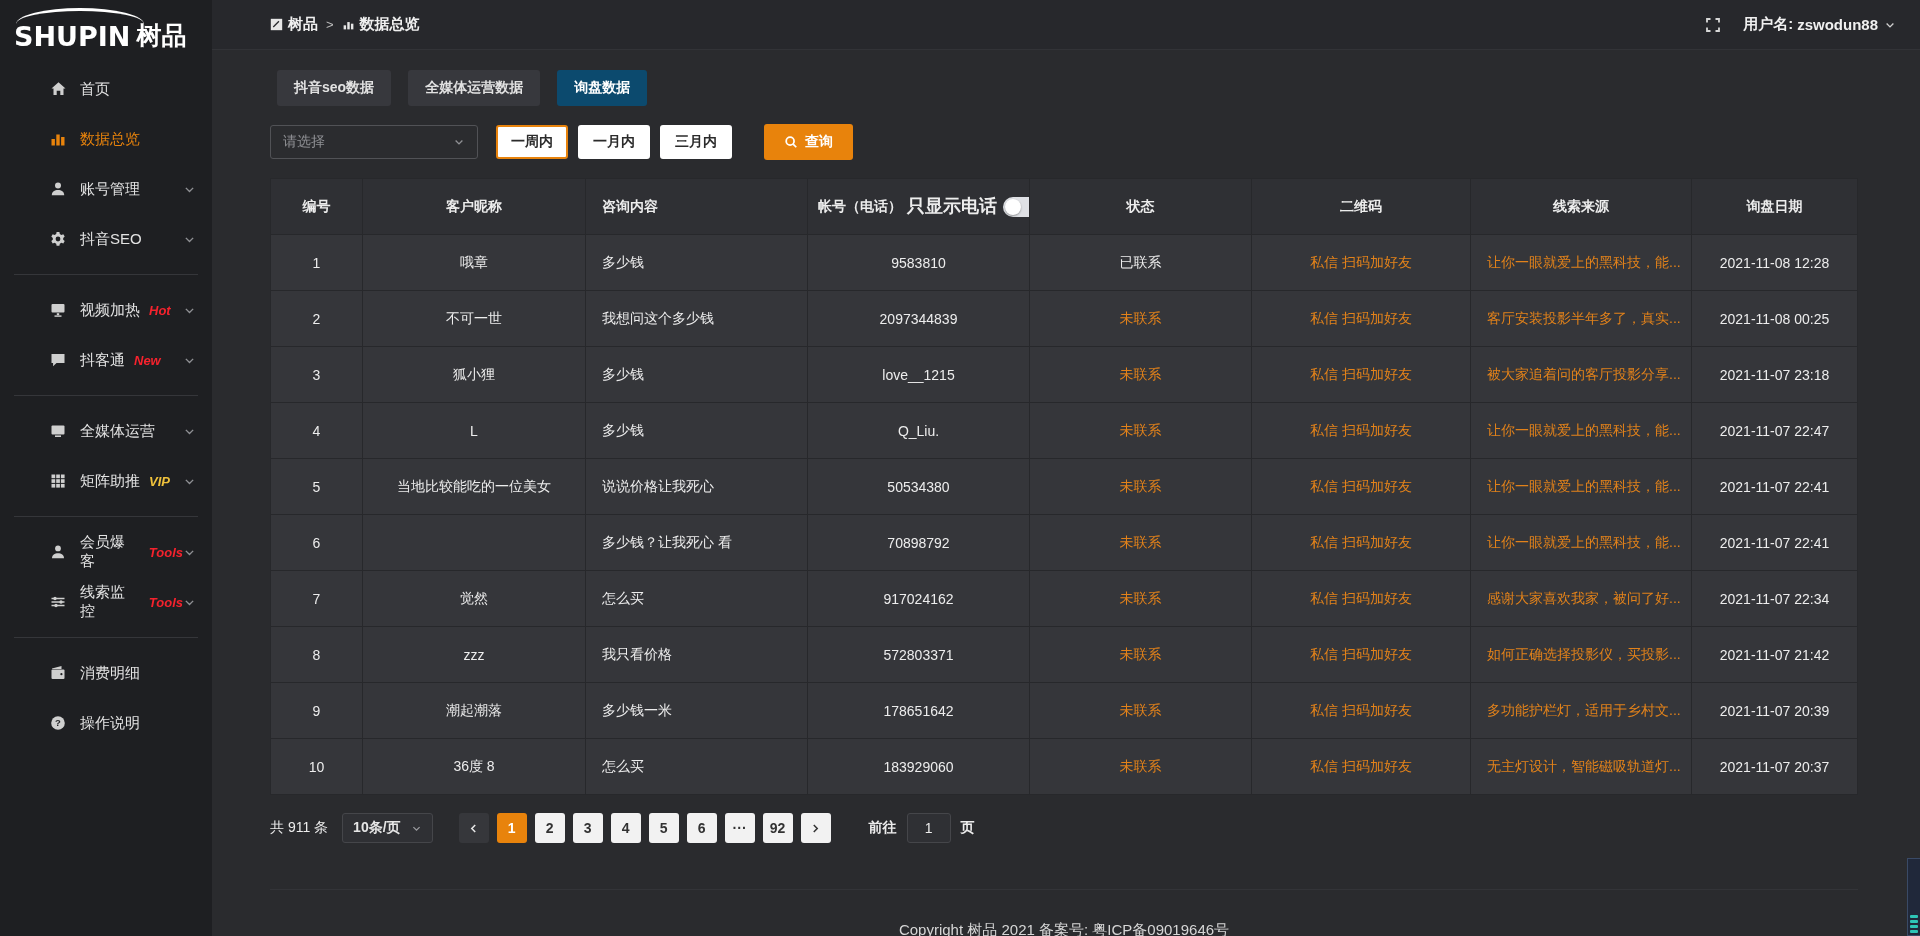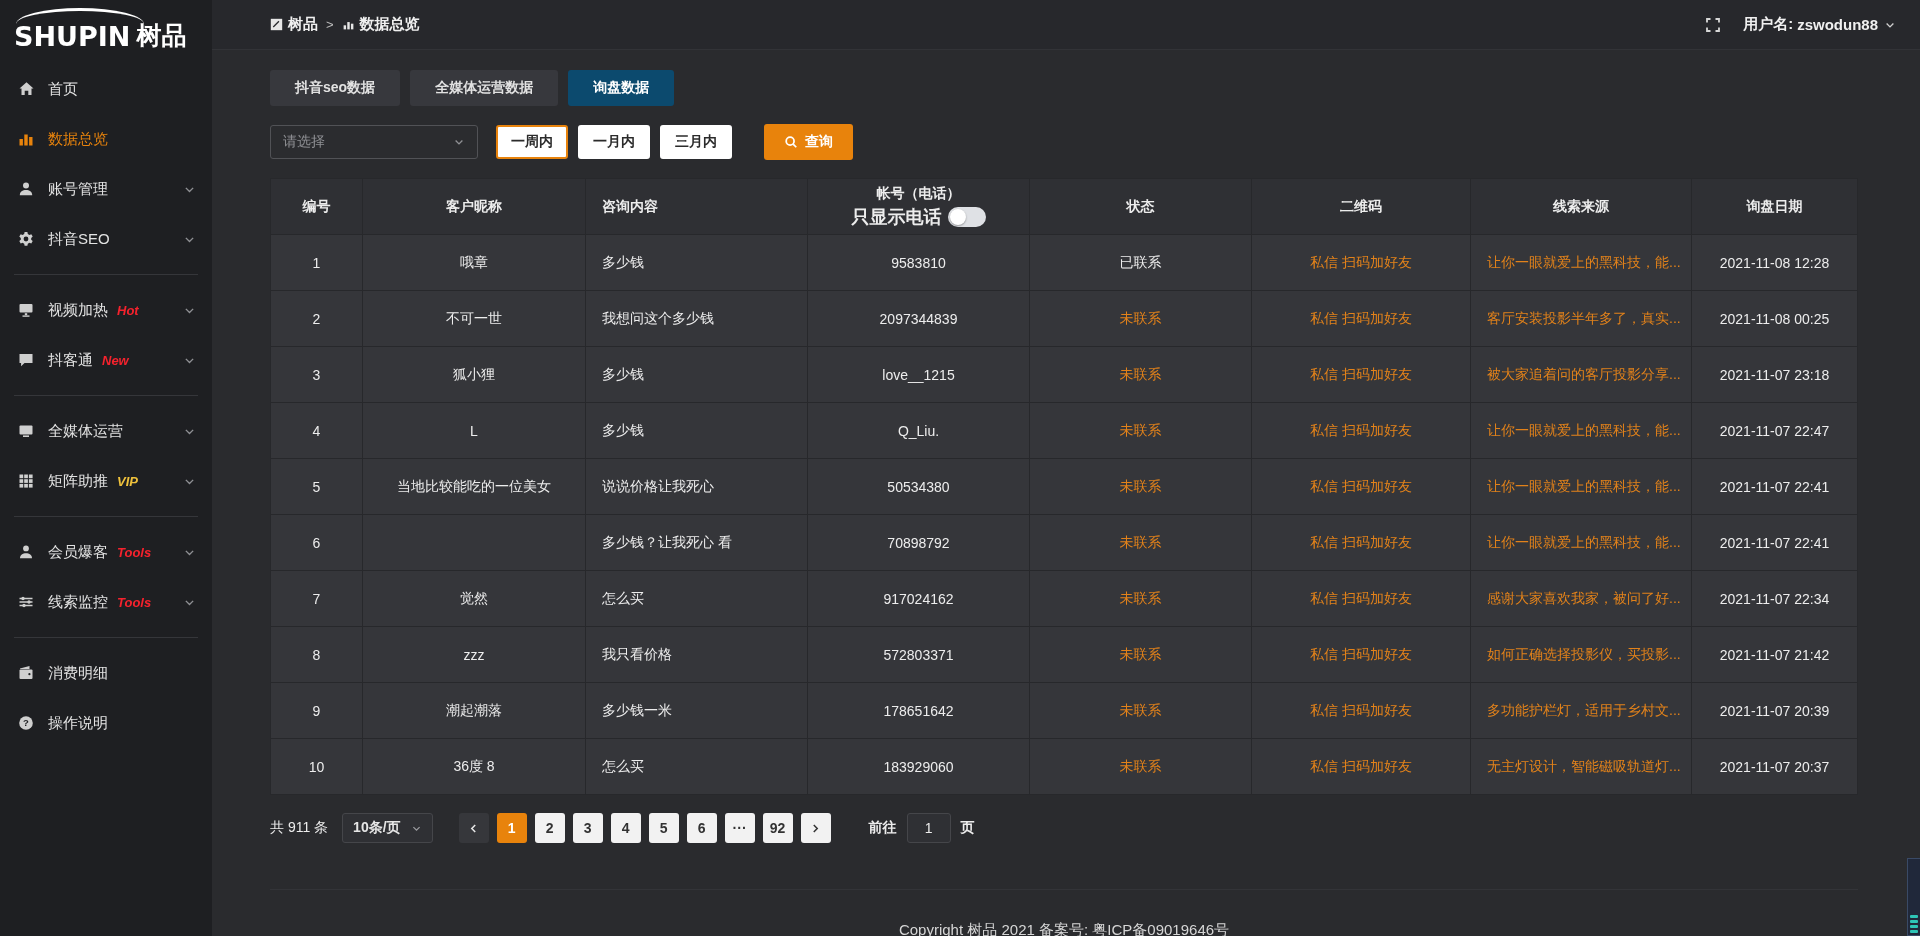--- a/index.html
+++ b/index.html
@@ -11,21 +11,21 @@
   .app { display:flex; height:100%; }
 
   
   .sidebar { width:212px; flex-shrink:0; background:#1e1f22; padding-bottom:20px; }
   .logo { height:64px; display:flex; align-items:flex-end; padding:10px 12px 12px 14px; position:relative; }
   .logo-arc { position:absolute; top:8px; left:16px; width:128px; height:16px;
     border-top:3px solid #fff; border-radius:50% 50% 0 0 / 100% 100% 0 0; }
   .logo-en { font-size:27px; font-weight:800; letter-spacing:0px; color:#fff; font-family:"DejaVu Sans", sans-serif; }
   .logo-cn { font-size:25px; font-weight:800; color:#fff; margin-left:6px; }
   .side-item { height:50px; display:flex; align-items:center; padding:0 16px; color:#e3e3e3;
-    font-size:15px; cursor:pointer; }
+    font-size:15px; cursor:pointer;margin-left:32px; }
   .side-item.active { color:#e8830c; }
   .s-icon { width:20px; height:18px; margin-right:12px; display:flex; align-items:center; justify-content:center; color:#cfcfcf; }
   .side-item.active .s-icon { color:#e8830c; }
   .s-icon svg { display:block; }
   .s-badge { margin-left:9px; font-size:13px; font-style:italic; font-weight:bold; }
   .s-chev { margin-left:auto; color:#8f9094; display:flex; }
   .side-divider { height:1px; background:#35363a; margin:10px 14px; }
 
   
   .main { flex:1; display:flex; flex-direction:column; position:relative; }
@@ -37,22 +37,22 @@
   .crumb-sep { color:#bdbdbd; font-weight:normal; font-size:13px; }
   .top-right { display:flex; align-items:center; gap:22px; }
   .fullscreen-btn { display:flex; color:#d8d8d8; cursor:pointer; }
   .user-box { display:flex; align-items:center; gap:4px; font-size:15px; font-weight:bold; color:#f0f0f0; cursor:pointer; }
   .user-box .u-chev { display:flex; color:#cfcfcf; margin-left:2px; }
 
   .content { flex:1; padding:20px 62px 0 58px; }
 
   
   .tabs { display:flex; gap:10px; margin-bottom:18px; }
-  .tab { background:#37383d; color:#e2e2e2; padding:9px 25px; font-size:14px; font-weight:bold;
-    border-radius:3px; cursor:pointer; }
+  .tab { background:#37383d; color:#e2e2e2; padding:9px 17px; font-size:14px; font-weight:bold;
+    border-radius:3px; cursor:pointer;margin-left:7px; }
   .tab.active { background:#0c4a6e; color:#fff; }
 
   
   .filters { display:flex; align-items:center; gap:10px; margin-bottom:18px; }
   .select { width:208px; height:34px; background:#2b2c2f; border:1px solid #515256; border-radius:3px;
     display:flex; align-items:center; justify-content:space-between; padding:0 12px; color:#8f9094;
     font-size:14px; cursor:pointer; margin-right:8px; }
   .select .sel-chev { display:flex; color:#8f9094; }
   .period { height:34px; padding:0 13px; background:#fff; border:2px solid #fff; border-radius:3px;
     color:#2b2b2b; font-size:14px; font-weight:bold; display:flex; align-items:center; cursor:pointer; }
@@ -64,21 +64,21 @@
   
   table { width:100%; border-collapse:collapse; table-layout:fixed; }
   th, td { border:1px solid #27282b; background:#35363a; height:56px; text-align:center;
     font-size:14px; color:#ededed; font-weight:normal; padding:0 10px; overflow:hidden; white-space:nowrap; }
   thead th { background:#2f3034; font-weight:bold; }
   th.col-content, td.cell-content { text-align:left; padding-left:16px; }
   td.cell-source { text-align:left; padding-left:16px; }
   td.cell-qr, td.cell-source { color:#e2821a; cursor:pointer; }
   td.status-pending { color:#e2821a; }
   td.status-contacted { color:#ededed; }
-  .th-account { display:flex; flex-direction:column; align-items:center; gap:5px; line-height:1.2; }
+  .th-account { display:flex; flex-direction:row; align-items:center; gap:5px; line-height:1.2; }
   .th-acc-row2 { display:flex; align-items:center; gap:6px; font-size:18px; font-weight:bold; }
   .toggle { width:38px; height:20px; border-radius:10px; background:#dfe1e5; position:relative; cursor:pointer; flex-shrink:0; }
   .toggle-knob { position:absolute; left:2px; top:2px; width:16px; height:16px; border-radius:50%;
     background:#fff; box-shadow:0 1px 2px rgba(0,0,0,.35); }
 
   
   .pagination { display:flex; align-items:center; margin-top:18px; font-size:14px; }
   .pg-total { color:#ededed; margin-right:14px; }
   .pg-size { height:30px; background:#2f3034; border:1px solid #45464a; border-radius:3px;
     display:flex; align-items:center; gap:10px; padding:0 10px; color:#e6e6e6; cursor:pointer; margin-right:26px; font-weight:bold; }

